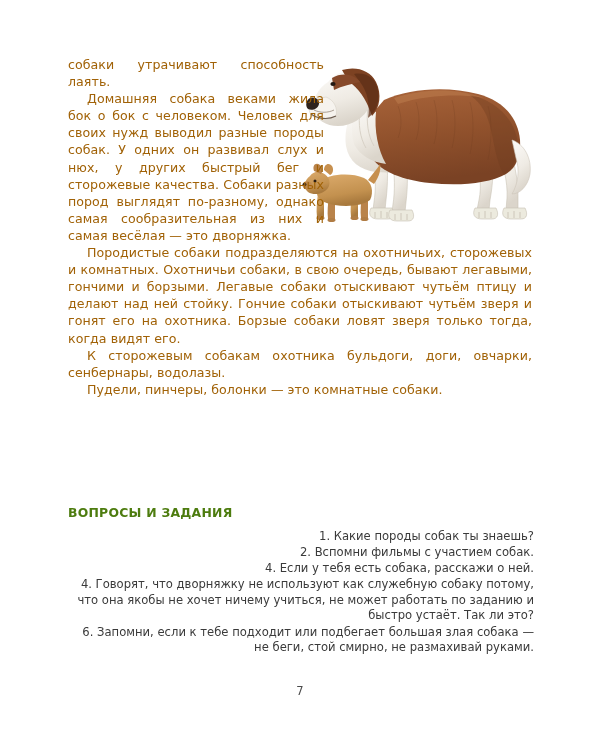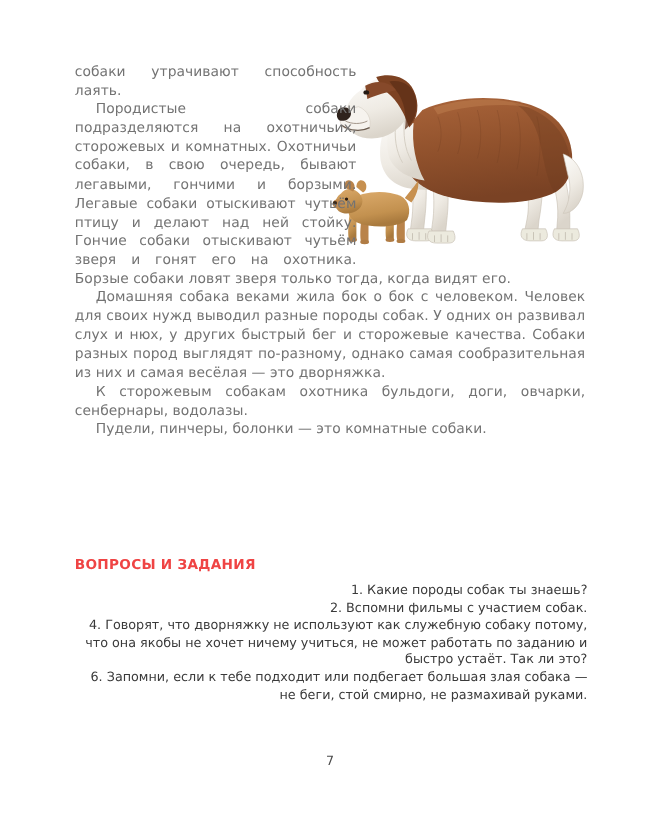--- a/index.html
+++ b/index.html
@@ -45,21 +45,21 @@
     top: 56px;
     width: 464px;
   }
   #article p {
     margin: 0;
     font-size: 12.6px;
     line-height: 17.1px;
     text-align: justify;
     text-indent: 19px;
     letter-spacing: 0.05px;
-    color: #737373;
+    color: #a16207;
   }
   #article p.no-indent { text-indent: 0; }
 
   
   .art-spacer {
     float: right;
     width: 208px;
     height: 172px;
     shape-outside: inset(0);
   }
@@ -69,21 +69,21 @@
     position: absolute;
     left: 68px;
     top: 505px;
     width: 466px;
   }
   #questions h2 {
     margin: 0 0 9px 0;
     font-size: 12.4px;
     font-weight: bold;
     letter-spacing: 0.25px;
-    color: #ef4444;
+    color: #4d7c0f;
     text-transform: uppercase;
     font-family: "DejaVu Sans", "Liberation Sans", sans-serif;
   }
   .q-item {
     margin: 0 0 0.5px 0;
     font-size: 11.6px;
     line-height: 15.6px;
     text-align: right;
     color: #3a3a3a;
   }
@@ -216,29 +216,30 @@
           <ellipse cx="52.5" cy="56" rx="4" ry="2"></ellipse>
           <ellipse cx="62.5" cy="57" rx="4" ry="2"></ellipse>
         </g>
       </g>
     </svg>
   </div>
 
   <article id="article">
     <div class="art-spacer"></div>
     <p class="no-indent">собаки утрачивают способность лаять.</p>
+    <p>Домашняя собака веками жила бок о бок с человеком. Человек для своих нужд выводил разные породы собак. У одних он развивал слух и нюх, у других быстрый бег и сторожевые качества. Собаки разных пород выглядят по-разному, однако самая сообразительная из них и самая весёлая — это дворняжка.</p>
     <p>Породистые собаки подразделяются на охотничьих, сторожевых и комнатных. Охотничьи собаки, в свою очередь, бывают легавыми, гончими и борзыми. Легавые собаки отыскивают чутьём птицу и делают над ней стойку. Гончие собаки отыскивают чутьём зверя и гонят его на охотника. Борзые собаки ловят зверя только тогда, когда видят его.</p>
-    <p>Домашняя собака веками жила бок о бок с человеком. Человек для своих нужд выводил разные породы собак. У одних он развивал слух и нюх, у других быстрый бег и сторожевые качества. Собаки разных пород выглядят по-разному, однако самая сообразительная из них и самая весёлая — это дворняжка.</p>
     <p>К сторожевым собакам охотника бульдоги, доги, овчарки, сенбернары, водолазы.</p>
     <p>Пудели, пинчеры, болонки — это комнатные собаки.</p>
   </article>
 
   <section id="questions">
     <h2>ВОПРОСЫ И ЗАДАНИЯ</h2>
     <p class="q-item">1. Какие породы собак ты знаешь?</p>
     <p class="q-item">2. Вспомни фильмы с участием собак.</p>
+    <p class="q-item">4. Если у тебя есть собака, расскажи о ней.</p>
     <p class="q-item">4. Говорят, что дворняжку не используют как служебную собаку потому, что она якобы не хочет ничему учиться, не может работать по заданию и быстро устаёт. Так ли это?</p>
     <p class="q-item">6. Запомни, если к тебе подходит или подбегает большая злая собака — не беги, стой смирно, не размахивай руками.</p>
   </section>
 
   <div id="folio">7</div>
 
 </div>
 
 </body></html>

